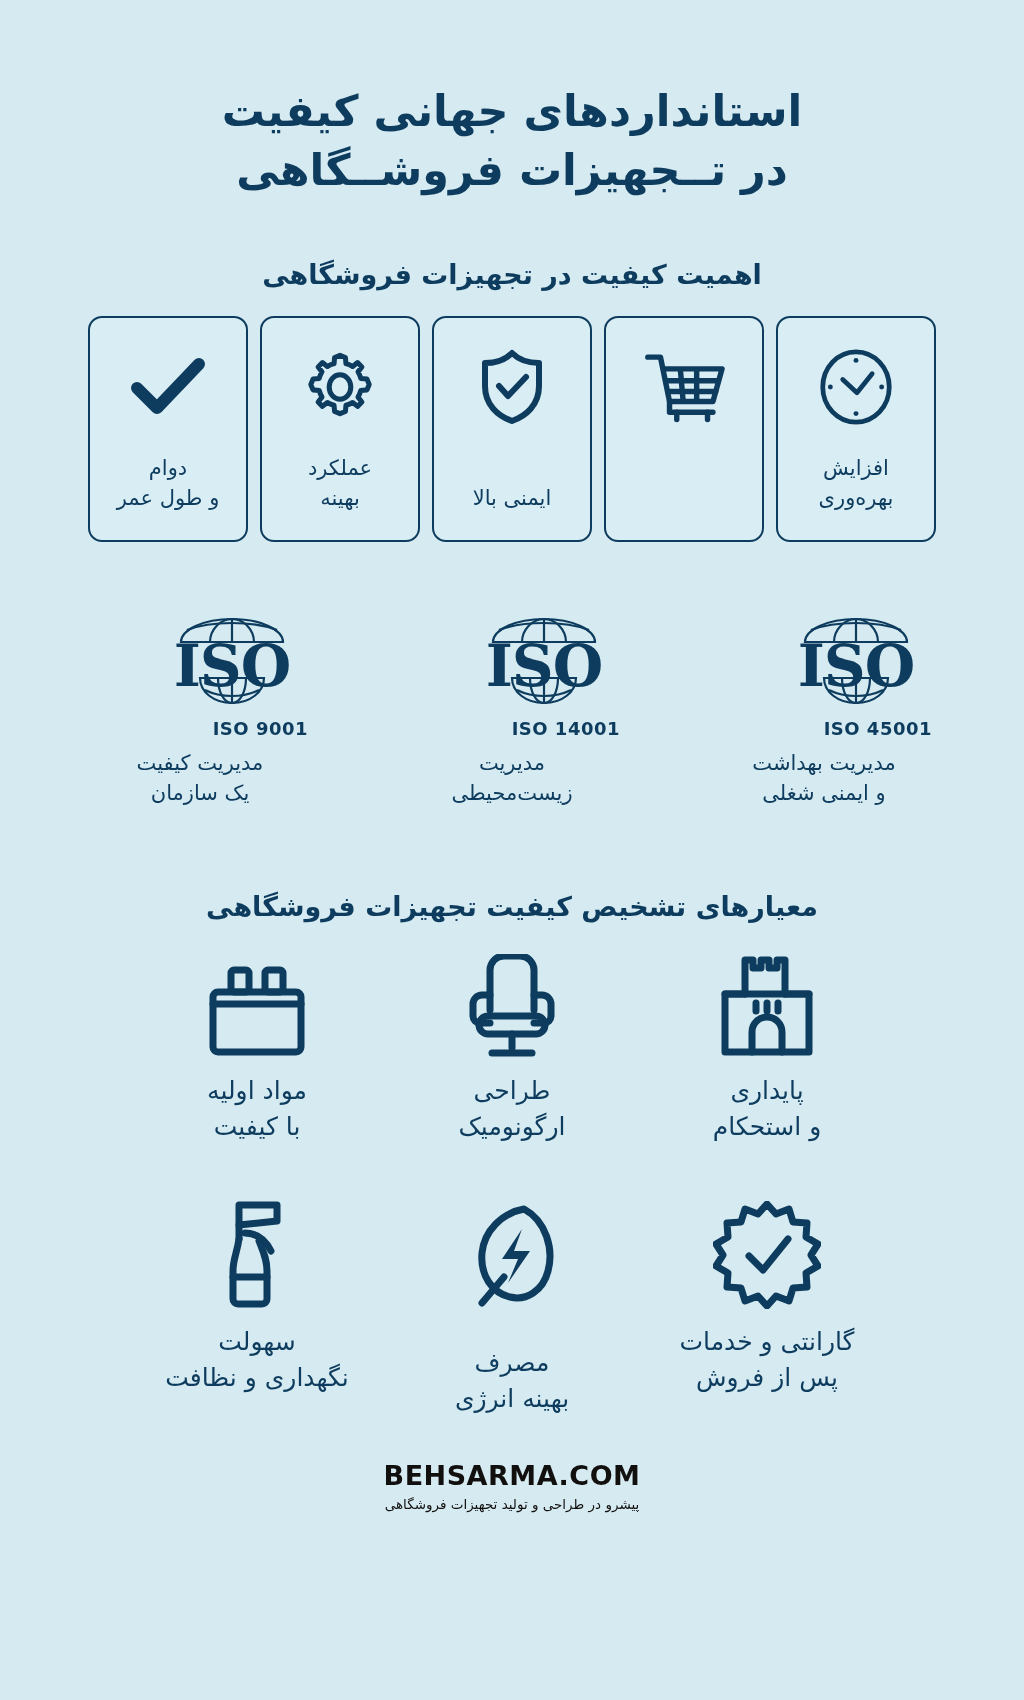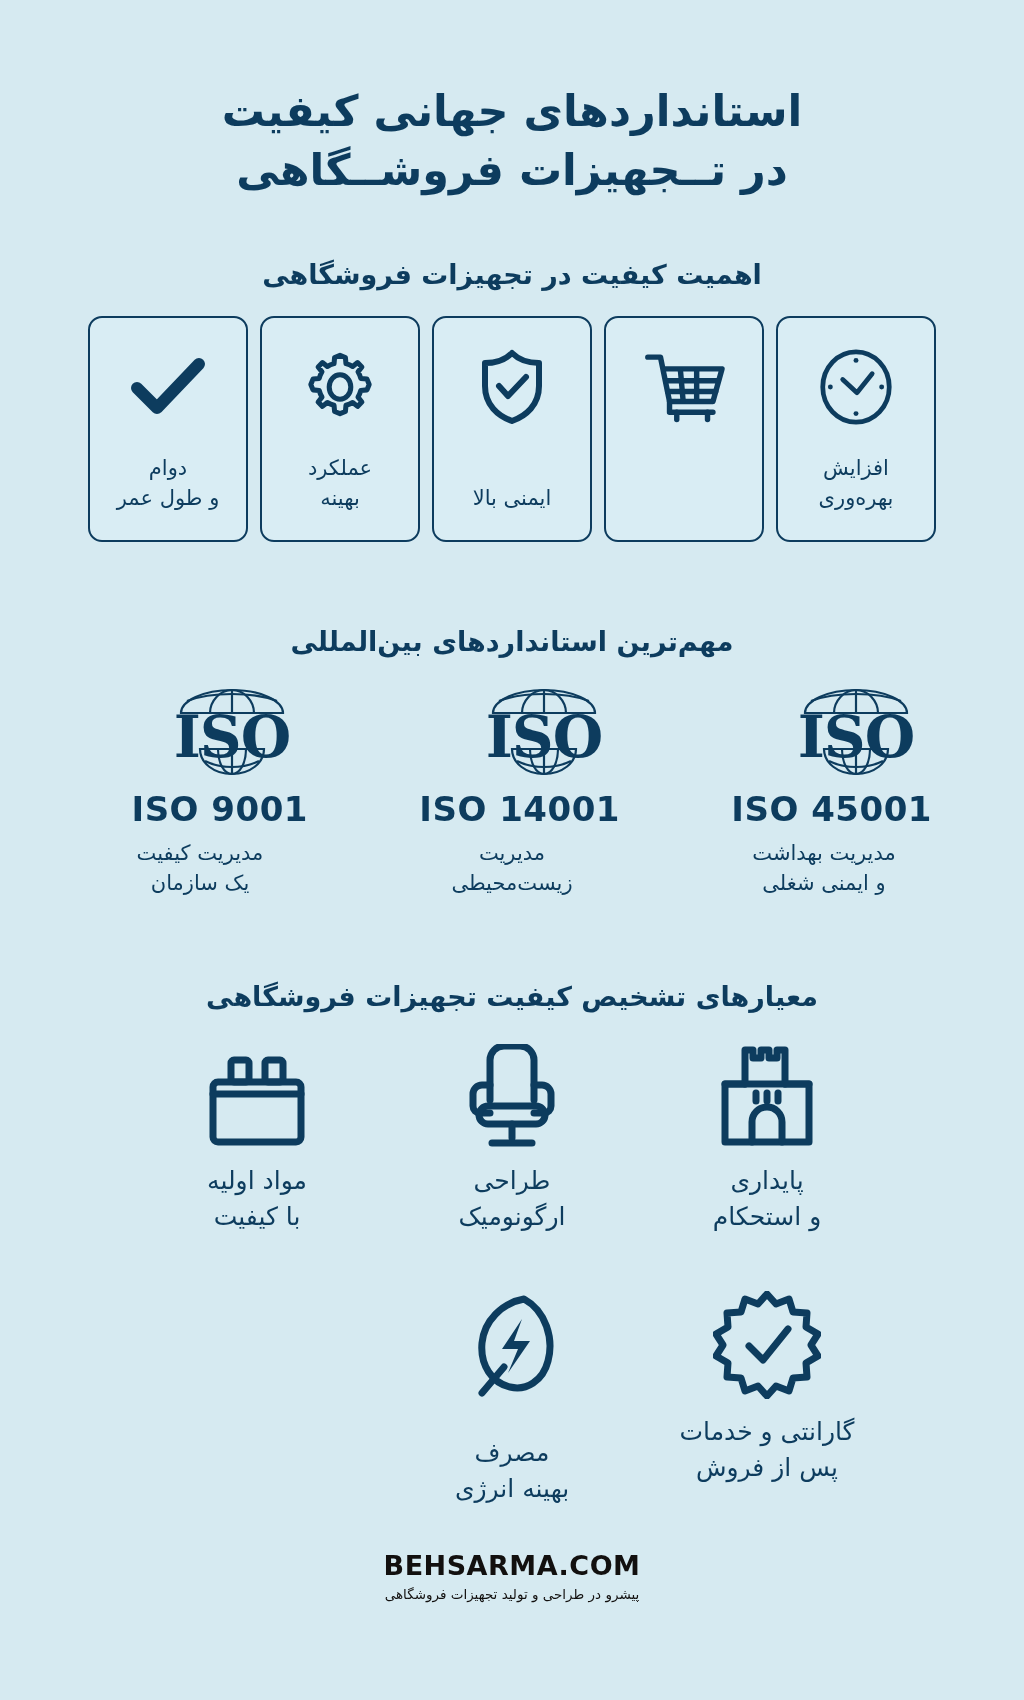--- a/index.html
+++ b/index.html
@@ -111,21 +111,21 @@
     direction: rtl;
   }
   .iso-item {
     width: 216px;
     display: flex;
     flex-direction: column;
   }
   .iso-logo { display: block; }
   .iso-code {
     margin-top: 6px;
-    font-size: 34px;
+    font-size: 18px;
     font-weight: 700;
     letter-spacing: 0.5px;
     color: #0d3c5e;
   }
   .iso-desc {
     margin-top: 9px;
     font-size: 21px;
     line-height: 1.45;
     text-align: center;
     color: #0d3c5e;
@@ -258,21 +258,20 @@
         </svg>
       </div>
       <div class="b-label">افزایش
 بهره‌وری</div>
     </div>
 
   </div>
 
   <div class="rule rule-sec" style="margin-top:44px;"></div>
 
-  <div class="sec-heading" style="margin-top:40px;">مهم‌ترین استانداردهای بین‌المللی</div>
 
   <div class="iso-row" style="margin-top:22px;">
 
     <div class="iso-item">
       <div>
         <svg class="iso-logo" width="152" height="104" viewBox="0 0 152 104">
           <g fill="none" stroke="#0d3c5e" stroke-width="2.2">
             <path d="M76 11 C47 11 25 22 25 34 L127 34 C127 22 105 11 76 11 Z"></path>
             <path d="M76 11 C64 11 54 22 54 34"></path>
             <path d="M76 11 C88 11 98 22 98 34"></path>
@@ -418,20 +417,35 @@
         <svg width="96" height="106" viewBox="0 0 96 106">
           <path d="M60 6 C82 18 90 46 84 68 C79 88 62 98 46 94 C28 90 16 72 18 50 C20 28 38 10 60 6 Z" fill="none" stroke="#0d3c5e" stroke-width="7" stroke-linejoin="round"></path>
           <path d="M18 100 L40 74" fill="none" stroke="#0d3c5e" stroke-width="7" stroke-linecap="round"></path>
           <path d="M58 26 L38 56 L54 56 L44 80 L66 48 L50 48 Z" fill="#0d3c5e"></path>
         </svg>
       </div>
       <div class="crit-label">مصرف
 بهینه انرژی</div>
     </div>
 
+    <div class="crit-item" style="margin-top:52px;">
+      <div class="crit-icon">
+        <svg width="84" height="110" viewBox="0 0 84 110">
+          <g fill="none" stroke="#0d3c5e" stroke-width="7" stroke-linejoin="round" stroke-linecap="round">
+            <path d="M24 6 L62 6 L62 22 L24 26 Z"></path>
+            <path d="M24 26 L24 40"></path>
+            <path d="M30 34 C42 34 50 40 56 52"></path>
+            <path d="M24 40 C22 54 18 60 18 72 L18 100 a5 5 0 0 0 5 5 L47 105 a5 5 0 0 0 5-5 L52 72 C52 60 48 52 44 42"></path>
+            <path d="M18 78 L52 78"></path>
+          </g>
+        </svg>
+      </div>
+      <div class="crit-label">سهولت
+نگهداری و نظافت</div>
+    </div>
 
   </div>
 
   <div class="footer" style="margin-top:42px;">
     <div class="brand">BEHSARMA.COM</div>
     <div class="tagline">پیشرو در طراحی و تولید تجهیزات فروشگاهی</div>
   </div>
 
 </div>
 

